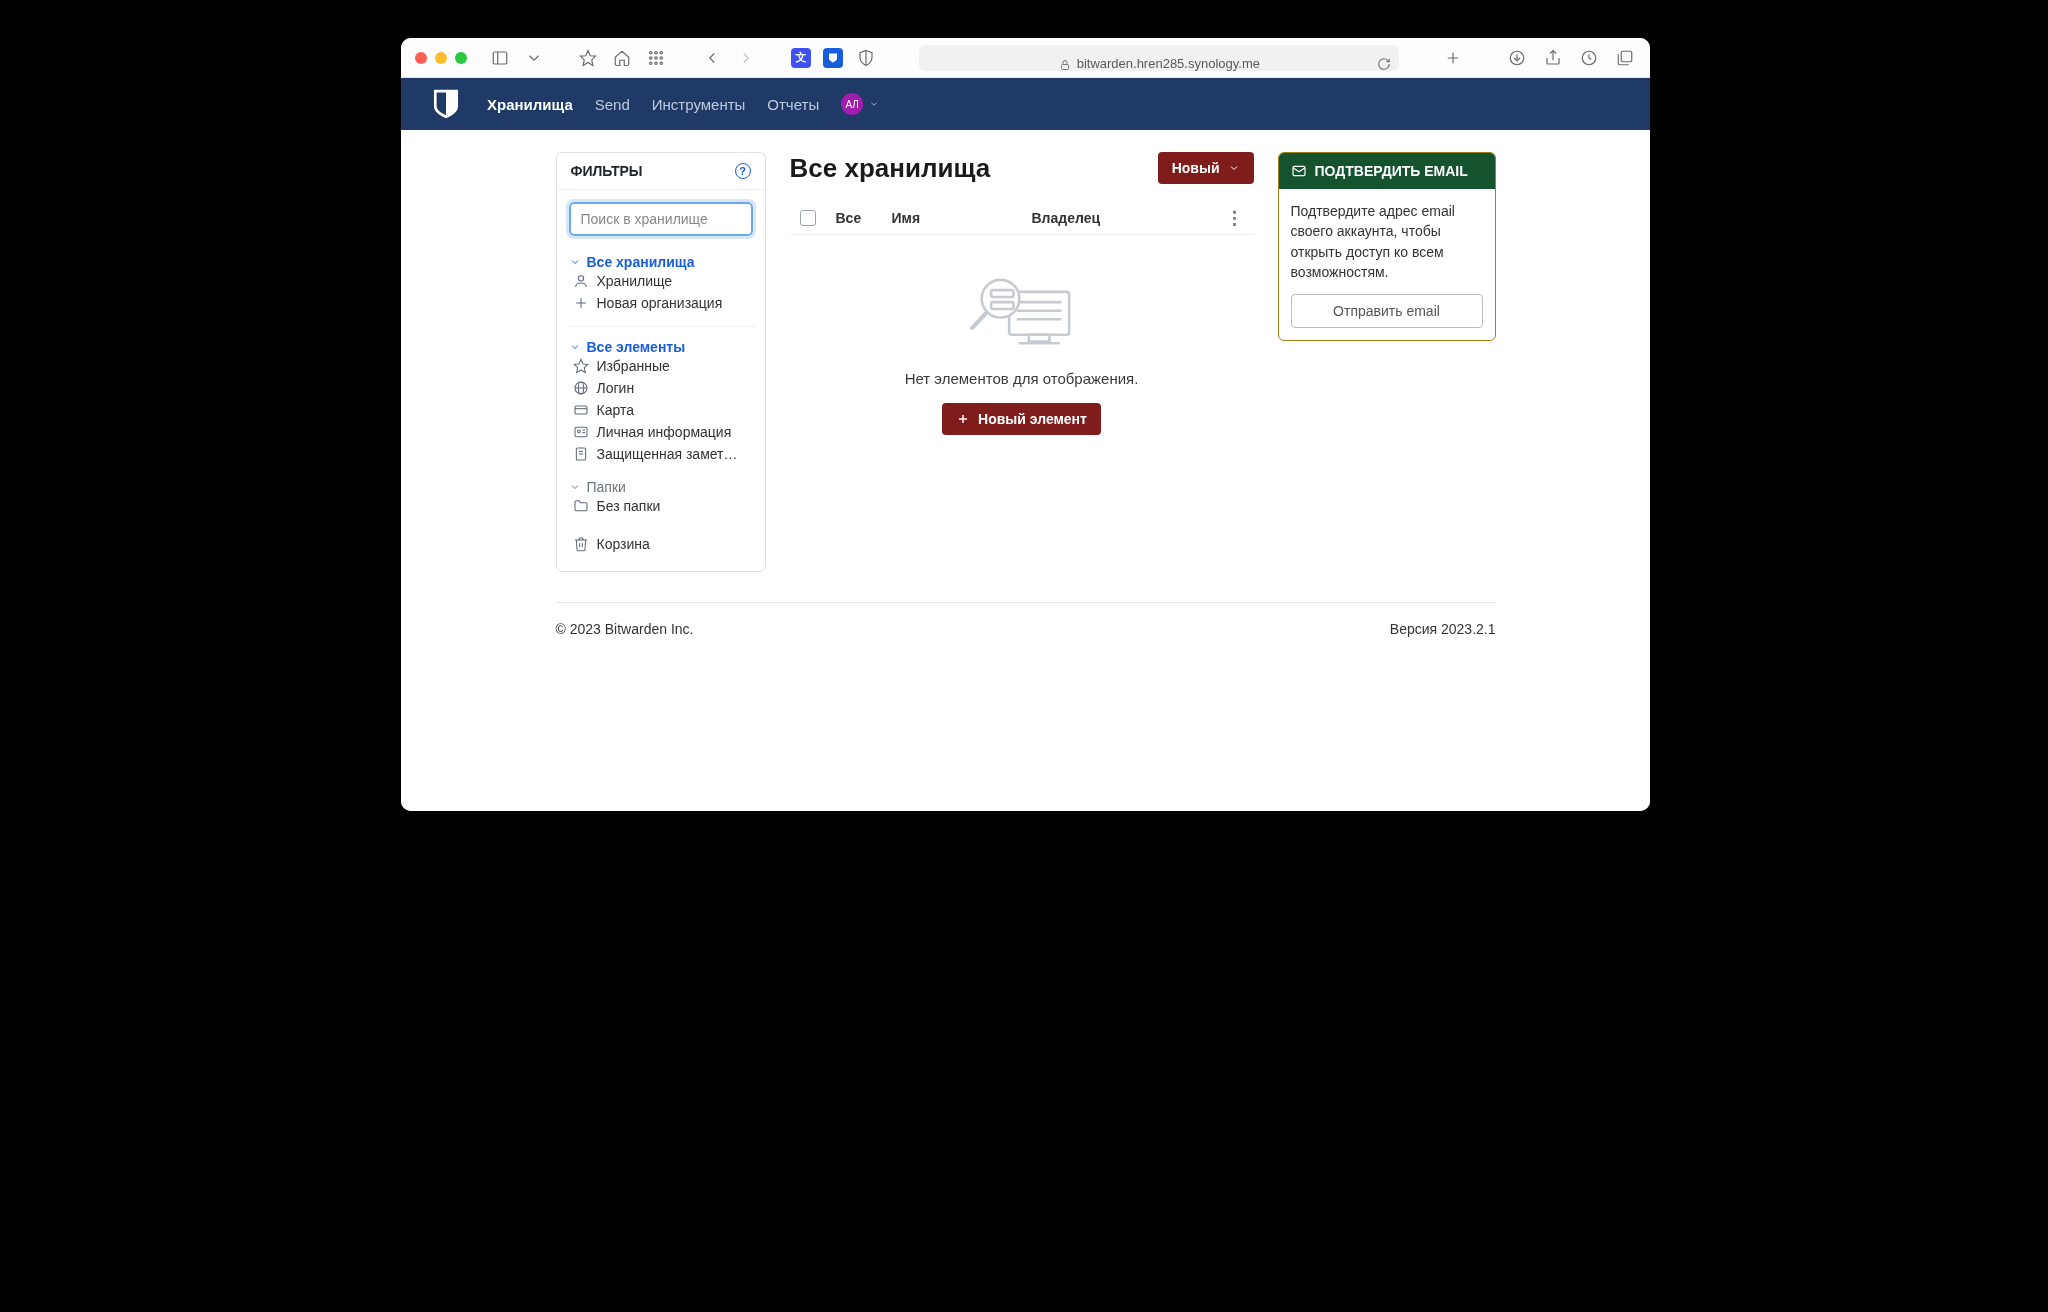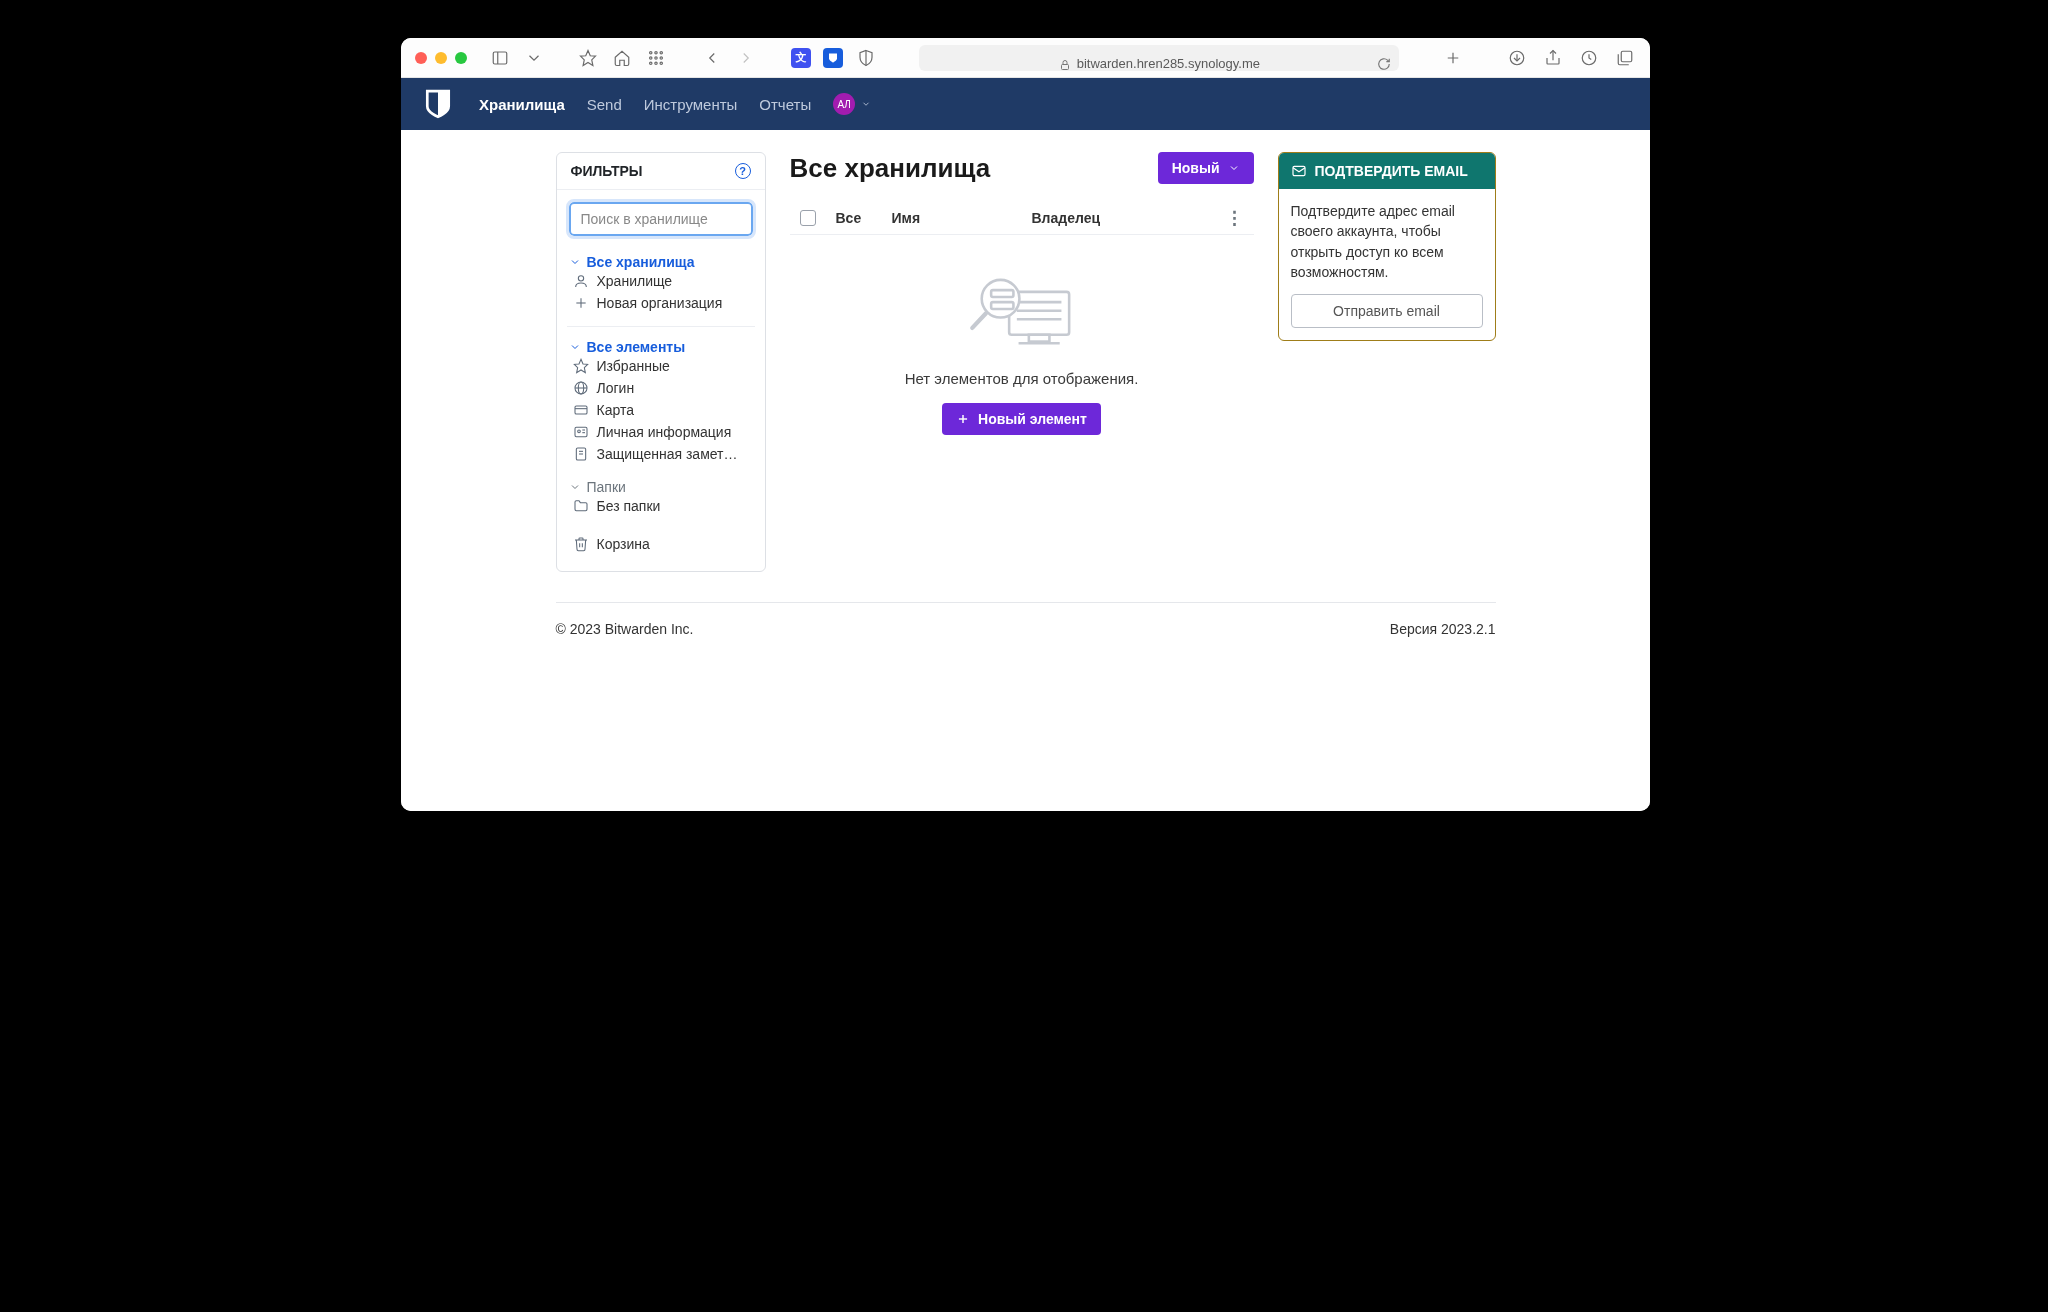--- a/index.html
+++ b/index.html
@@ -14,21 +14,21 @@
   .tb-ico { color: #6b6b6b; display: inline-flex; align-items: center; justify-content: center; width: 22px; height: 22px; }
   .tb-ico svg { width: 18px; height: 18px; stroke: currentColor; fill: none; stroke-width: 1.6; }
   .tb-ico-blue { width: 20px; height: 20px; border-radius: 4px; background: #3f51f0; color:#fff; display:flex; align-items:center; justify-content:center; font-size:11px; font-weight:700; }
   .tb-ico-blue2 { width: 20px; height: 20px; border-radius: 4px; background: #175ddc; display:flex; align-items:center; justify-content:center; }
   .tb-ico-blue2 svg { width:12px; height:12px; fill:#fff; }
   .url-bar { flex: 1; max-width: 480px; height: 26px; background: #f1f1f1; border-radius: 6px; margin: 0 auto; display: flex; align-items: flex-end; justify-content: center; gap: 6px; color: #5a5a5a; font-size: 13px; position: relative; }
   .url-bar .lock { width: 12px; height: 12px; }
   .url-bar .reload { position:absolute; right:8px; }
   .tb-right { display:flex; gap:14px; margin-left:auto; }
   
-  .topnav { height: 52px; background: #1f3a66; display: flex; align-items: center; padding: 0 24px; color: #bfcadd; }
+  .topnav { height: 52px; background: #1f3a66; display: flex; align-items: center; padding: 0 32px; color: #bfcadd; }
   .brand { width: 26px; height: 30px; margin-right: 28px; }
   .nav-link { margin-right: 22px; font-size: 15px; cursor: pointer; }
   .nav-link.active { color: #fff; font-weight: 700; }
   .avatar { margin-left: auto; width: 22px; height: 22px; border-radius: 50%; background: #a21caf; color:#fff; font-size:10px; display:flex; align-items:center; justify-content:center; }
   .avatar-wrap { display:flex; align-items:center; gap:6px; color:#bfcadd; }
   
   .content { flex: 1; overflow: auto; background: #fff; }
   .wrap { width: 940px; margin: 0 auto; padding: 22px 0 30px; display: flex; gap: 24px; align-items: flex-start; }
   
   .sidebar { width: 210px; border: 1px solid #dde0e5; border-radius: 6px; }
@@ -42,35 +42,35 @@
   .grp .hdr.plain { color:#6c757d; font-weight:400; }
   .chev { width:12px; height:12px; }
   .item { display:flex; align-items:flex-start; gap:8px; padding:3px 0 3px 4px; color:#333; cursor:pointer; }
   .item .ico { width:16px; height:16px; color:#5f6b7a; }
   .item .ico svg{ width:16px; height:16px; stroke:currentColor; fill:none; stroke-width:1.6;}
   .divider { height:1px; background:#eceef2; margin:12px -2px; }
   
   .main { flex: 1; }
   .main-head { display:flex; align-items:center; justify-content:space-between; margin-bottom:18px; }
   .main-title { font-size:26px; font-weight:600; color:#1a1a1a; }
-  .btn-primary { background:#6d28d9; color:#fff; border:none; border-radius:4px; padding:8px 14px; font-size:14px; font-weight:600; display:flex; align-items:center; gap:8px; cursor:pointer; }
+  .btn-primary { background:#7f1d1d; color:#fff; border:none; border-radius:4px; padding:8px 14px; font-size:14px; font-weight:600; display:flex; align-items:center; gap:8px; cursor:pointer; }
   .btn-primary .chev{ stroke:#fff; }
   .table-head { display:flex; align-items:center; gap:20px; padding:8px 10px; border-bottom:1px solid #eceef2; color:#333; font-weight:600; }
   .table-head .cb { width:16px; height:16px; border:1.5px solid #9aa1ab; border-radius:3px; }
   .table-head .col-all{ width:36px; }
   .table-head .col-name{ width:120px; }
   .table-head .col-owner{ flex:1; }
   .elips { color:#6c757d; font-size:18px; line-height:0; }
   .empty { text-align:center; padding:30px 0 6px; color:#333; }
   .empty-ill { width:120px; height:88px; margin:0 auto 14px; }
   .empty-text { font-size:15px; color:#3a3a3a; margin-bottom:16px; }
   .btn-primary.center{ margin:0 auto; }
   
   .callout { width: 218px; border:1px solid #9f7d19; border-radius:6px; overflow:hidden; }
-  .callout-head { background:#0f766e; color:#fff; font-weight:700; padding:10px 12px; display:flex; align-items:center; gap:8px; font-size:14px;}
+  .callout-head { background:#14532d; color:#fff; font-weight:700; padding:10px 12px; display:flex; align-items:center; gap:8px; font-size:14px;}
   .callout-head svg{ width:16px; height:16px; fill:none; stroke:#fff; stroke-width:1.8;}
   .callout-body { padding:12px; font-size:14px; color:#333; line-height:1.45; }
   .btn-outline { margin-top:12px; width:100%; border:1px solid #b9bec6; background:#fff; color:#555; padding:8px 0; border-radius:4px; font-size:14px; cursor:pointer; }
   
   .footer { width:940px; margin:0 auto; border-top:1px solid #e5e7eb; padding:18px 0 26px; display:flex; justify-content:space-between; color:#333; font-size:14px; }
 </style>
 </head>
 <body>
 
 <div class="screen">

